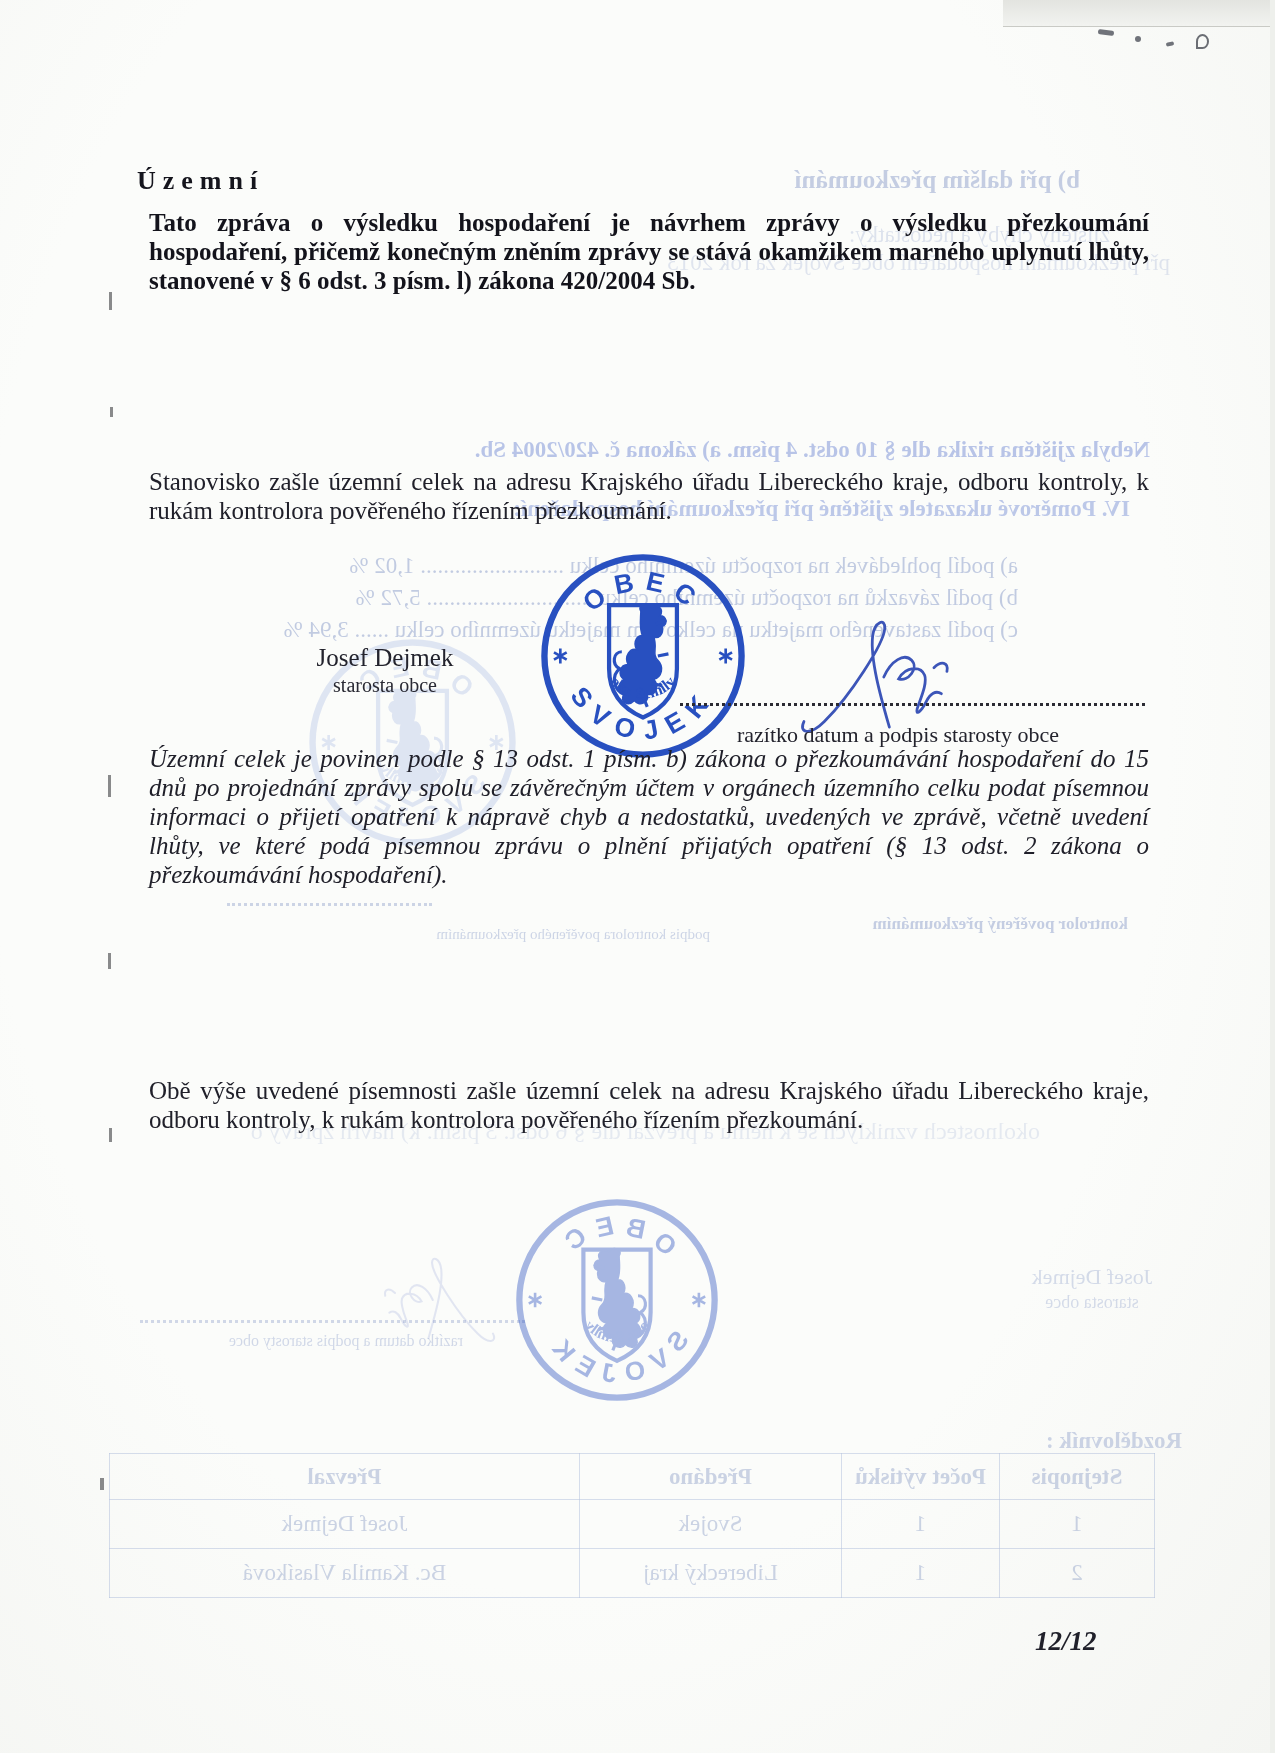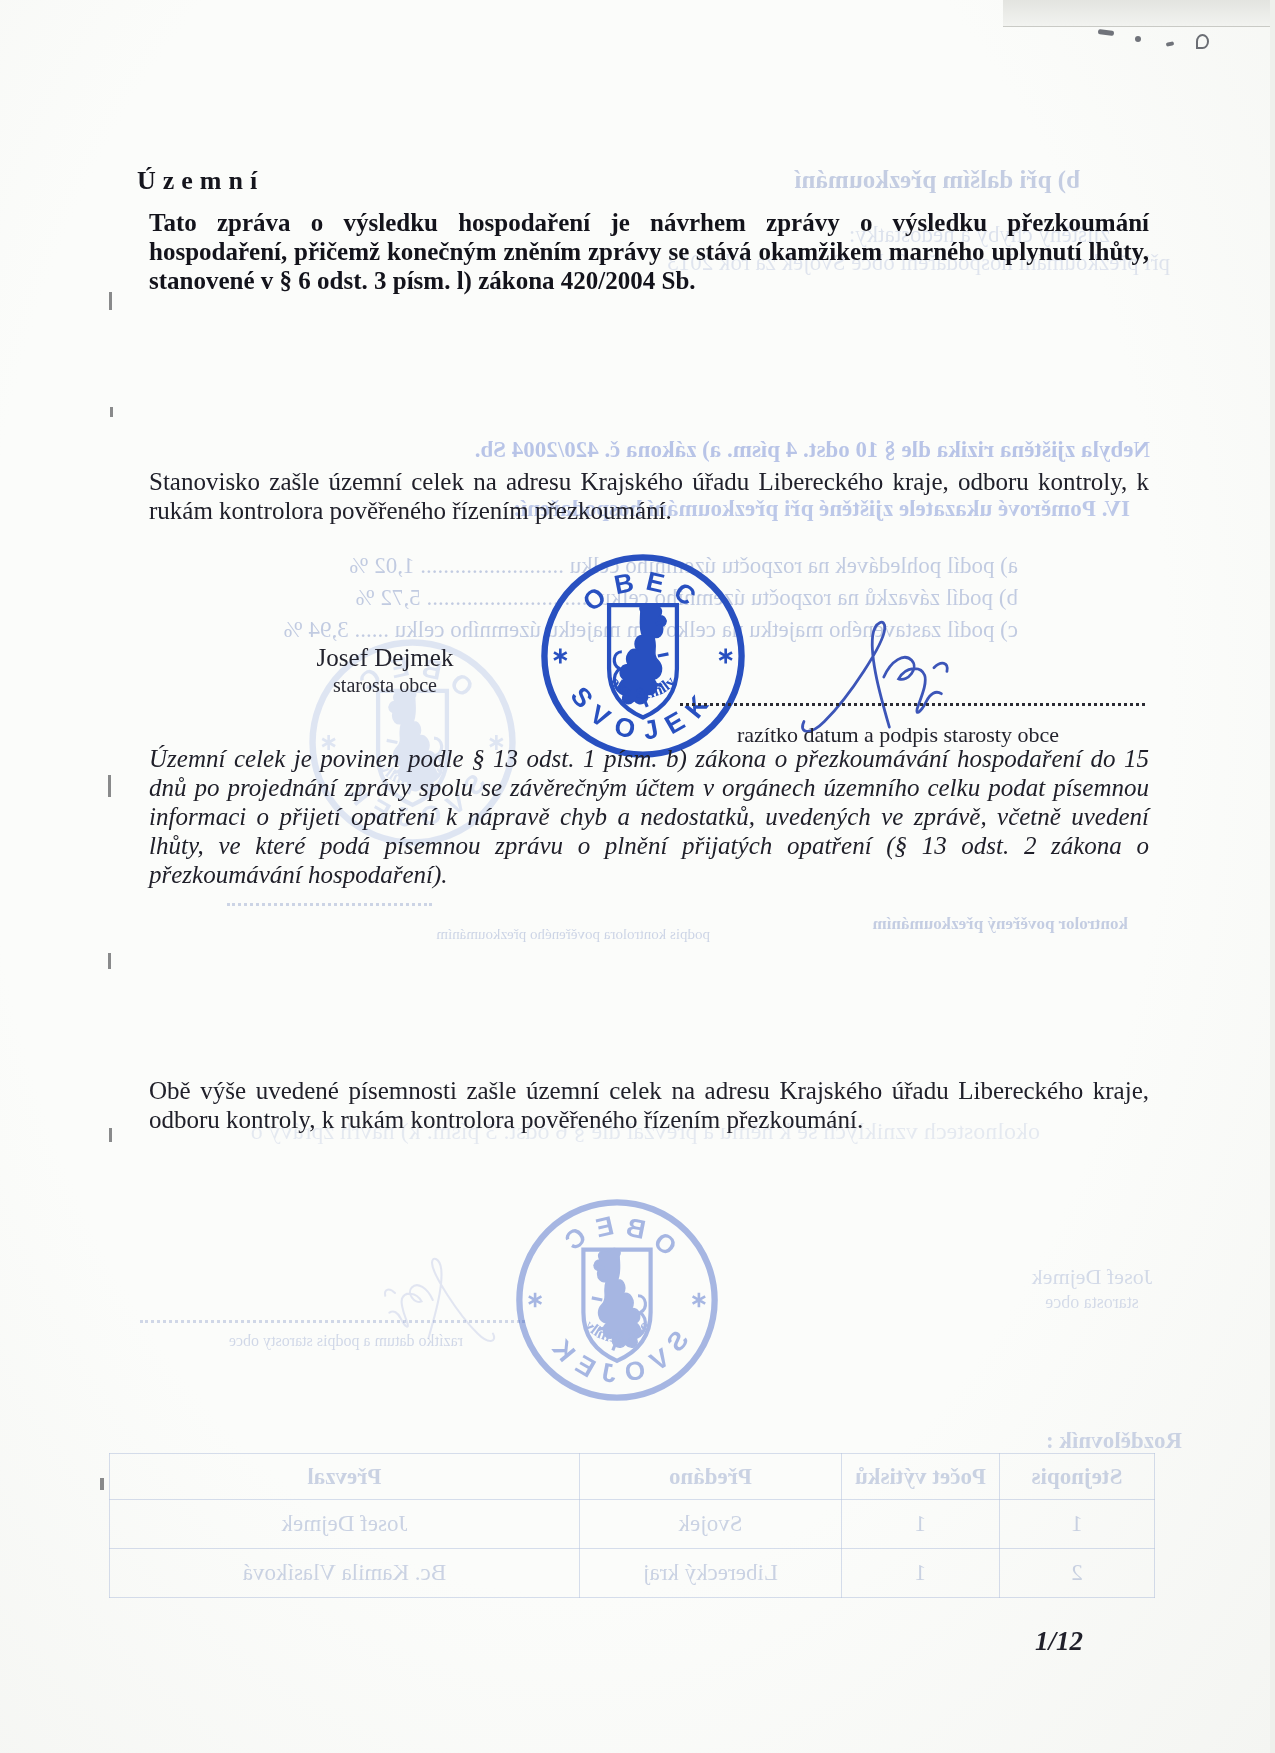--- a/index.html
+++ b/index.html
@@ -260,14 +260,14 @@
       </g>
     </svg>
   </div>
 
   <div class="abs dotline" id="sig-line"></div>
   <div class="abs caption">razítko datum a podpis starosty obce</div>
 
   <p class="abs para" id="p4">Územní celek je povinen podle § 13 odst. 1 písm. b) zákona o přezkoumávání hospodaření do 15 dnů po projednání zprávy spolu se závěrečným účtem v orgánech územního celku podat písemnou informaci o přijetí opatření k nápravě chyb a nedostatků, uvedených ve zprávě, včetně uvedení lhůty, ve které podá písemnou zprávu o plnění přijatých opatření (§ 13 odst. 2 zákona o přezkoumávání hospodaření).</p>
   <p class="abs para" id="p6">Obě výše uvedené písemnosti zašle územní celek na adresu Krajského úřadu Libereckého kraje, odboru kontroly, k rukám kontrolora pověřeného řízením přezkoumání.</p>
 
-  <div class="abs pagenum">1/12</div>
+  <div class="abs pagenum">12/12</div>
 </div>
 
 </body></html>

